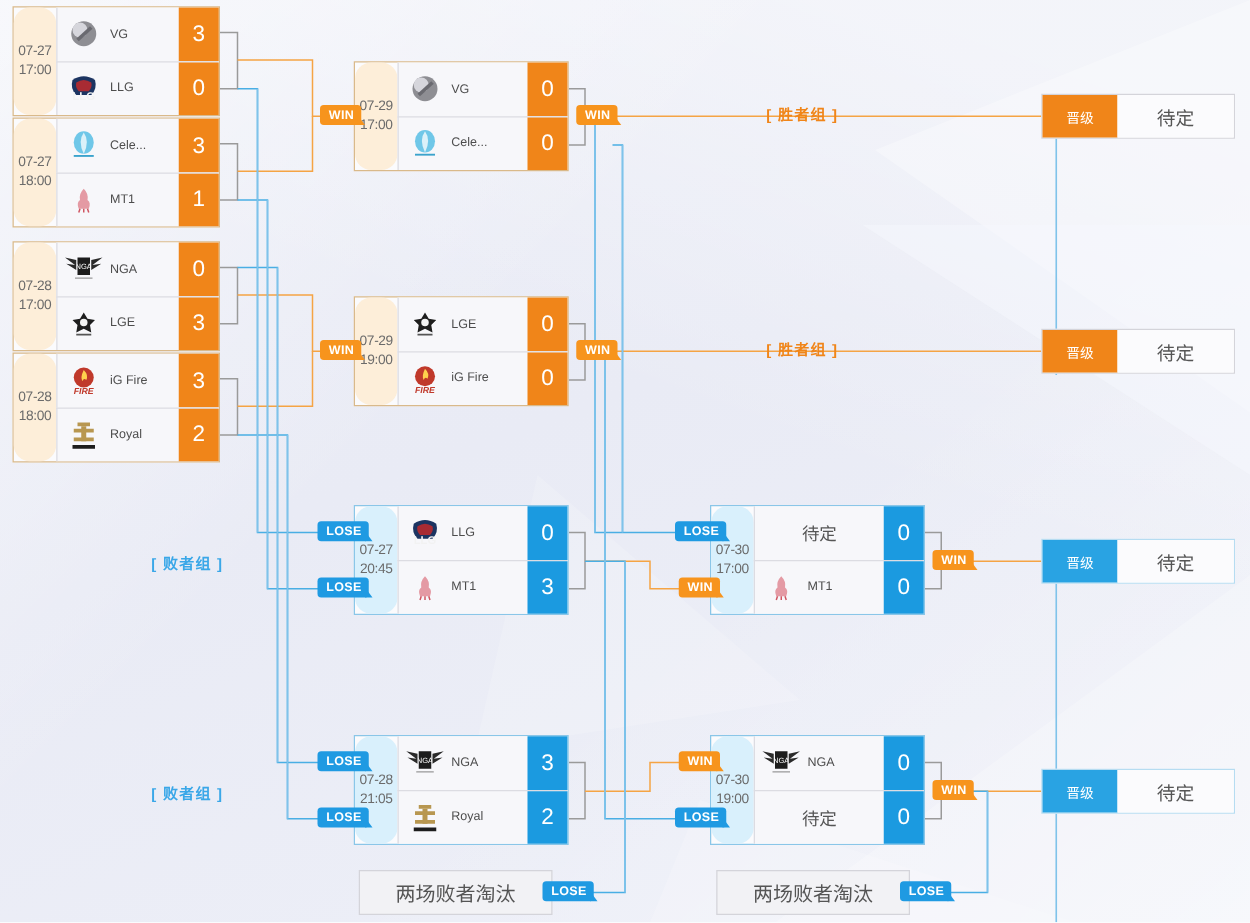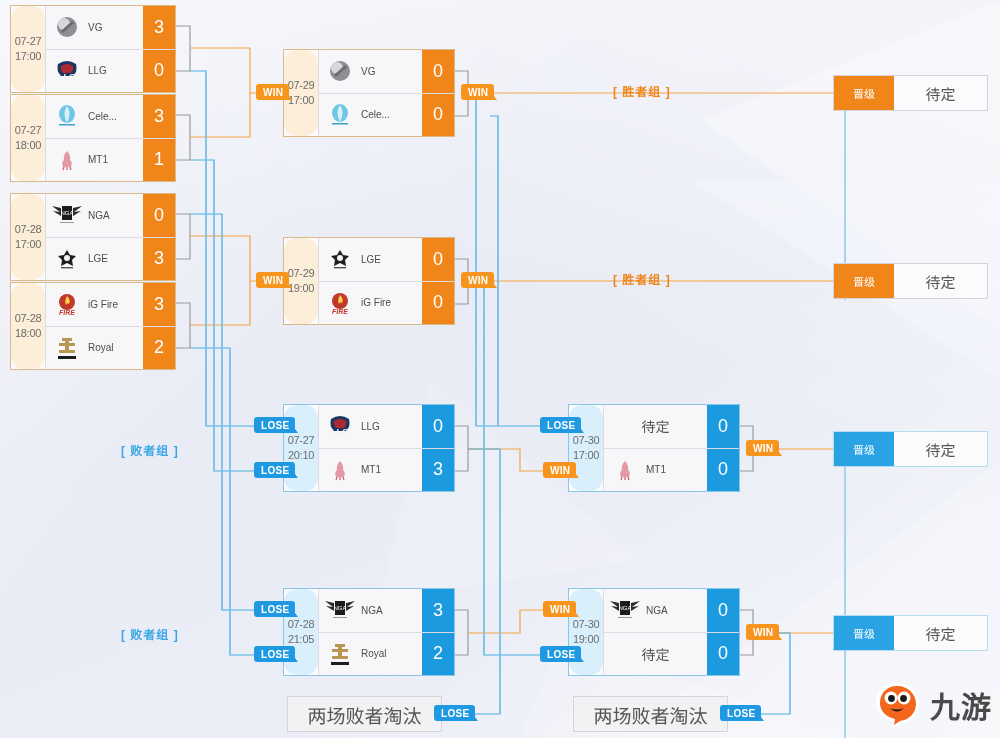--- a/index.html
+++ b/index.html
@@ -144,21 +144,21 @@
     background: #fbfbfd;
   }
 
   
   .elim {
     position: absolute;
     width: 155px; height: 36px;
     border: 1px solid #d4d4da;
     background: #f2f2f5;
     display: flex; align-items: center; justify-content: center;
-    font-size: 19px; color: #555;
+    font-size: 16px; color: #555;
     z-index: 7;
   }
 
   
   #watermark {
     position: absolute;
     right: 8px; bottom: 6px;
     display: flex; align-items: center; gap: 6px;
     z-index: 12;
   }
@@ -434,21 +434,21 @@
           </span>
         <span class="m-team">iG Fire</span>
         <span class="m-score">0</span>
       </div>
     </div>
   </div>
 
   <div class="match lower" style="left:283px; top:404px; width:172px; height:88px;">
     <div class="m-date">
       <span>07-27</span>
-      <span>20:10</span>
+      <span>20:45</span>
     </div>
     <div class="m-rows">
       <div class="m-row">
         <span class="m-logo">
             <svg width="28" height="26" viewBox="0 0 28 26">
               <path d="M5 6 Q14 0 23 6 Q25 13 20 18 L8 18 Q3 13 5 6Z" fill="#1c3461"></path>
               <path d="M8 8 Q14 4 20 8 Q21 12 18 15 L10 15 Q7 12 8 8Z" fill="#a82b33"></path>
               <text x="14" y="22" font-size="9" font-weight="bold" fill="#f2f2f2" text-anchor="middle" font-family="Liberation Sans, sans-serif">LLG</text>
             </svg>
           </span>
@@ -591,26 +591,14 @@
     <div class="adv-state">待定</div>
   </div>
   <div class="advance lower" style="left:833px; top:615px;">
     <div class="adv-btn">晋级</div>
     <div class="adv-state">待定</div>
   </div>
 
   <div class="elim" style="left:287px; top:696px;">两场败者淘汰</div>
   <div class="elim" style="left:573px; top:696px;">两场败者淘汰</div>
 
-  <div id="watermark">
-    <svg width="54" height="54" viewBox="0 0 54 54">
-      <path d="M27 5 C40 5 49 14 49 26 C49 36 41 44 31 45 L22 51 L23 44 C13 41 6 34 6 25 C6 13 15 5 27 5Z" fill="#ffffff"></path>
-      <path d="M27 8 C38 8 46 16 46 26 C46 35 39 42 30 43 L24 47 L25 41 C16 39 10 33 10 25 C10 15 17 8 27 8Z" fill="#f4661b"></path>
-      <circle cx="21" cy="20" r="6.5" fill="#ffffff"></circle>
-      <circle cx="34" cy="20" r="6.5" fill="#ffffff"></circle>
-      <circle cx="21.5" cy="20.5" r="3.4" fill="#1a1a1a"></circle>
-      <circle cx="33.5" cy="20.5" r="3.4" fill="#1a1a1a"></circle>
-      <path d="M20 30 Q27 37 34 30 Q27 33 20 30Z" fill="#1a1a1a"></path>
-    </svg>
-    <span class="wm-text">九游</span>
-  </div>
 
 </div>
 
 </body></html>

